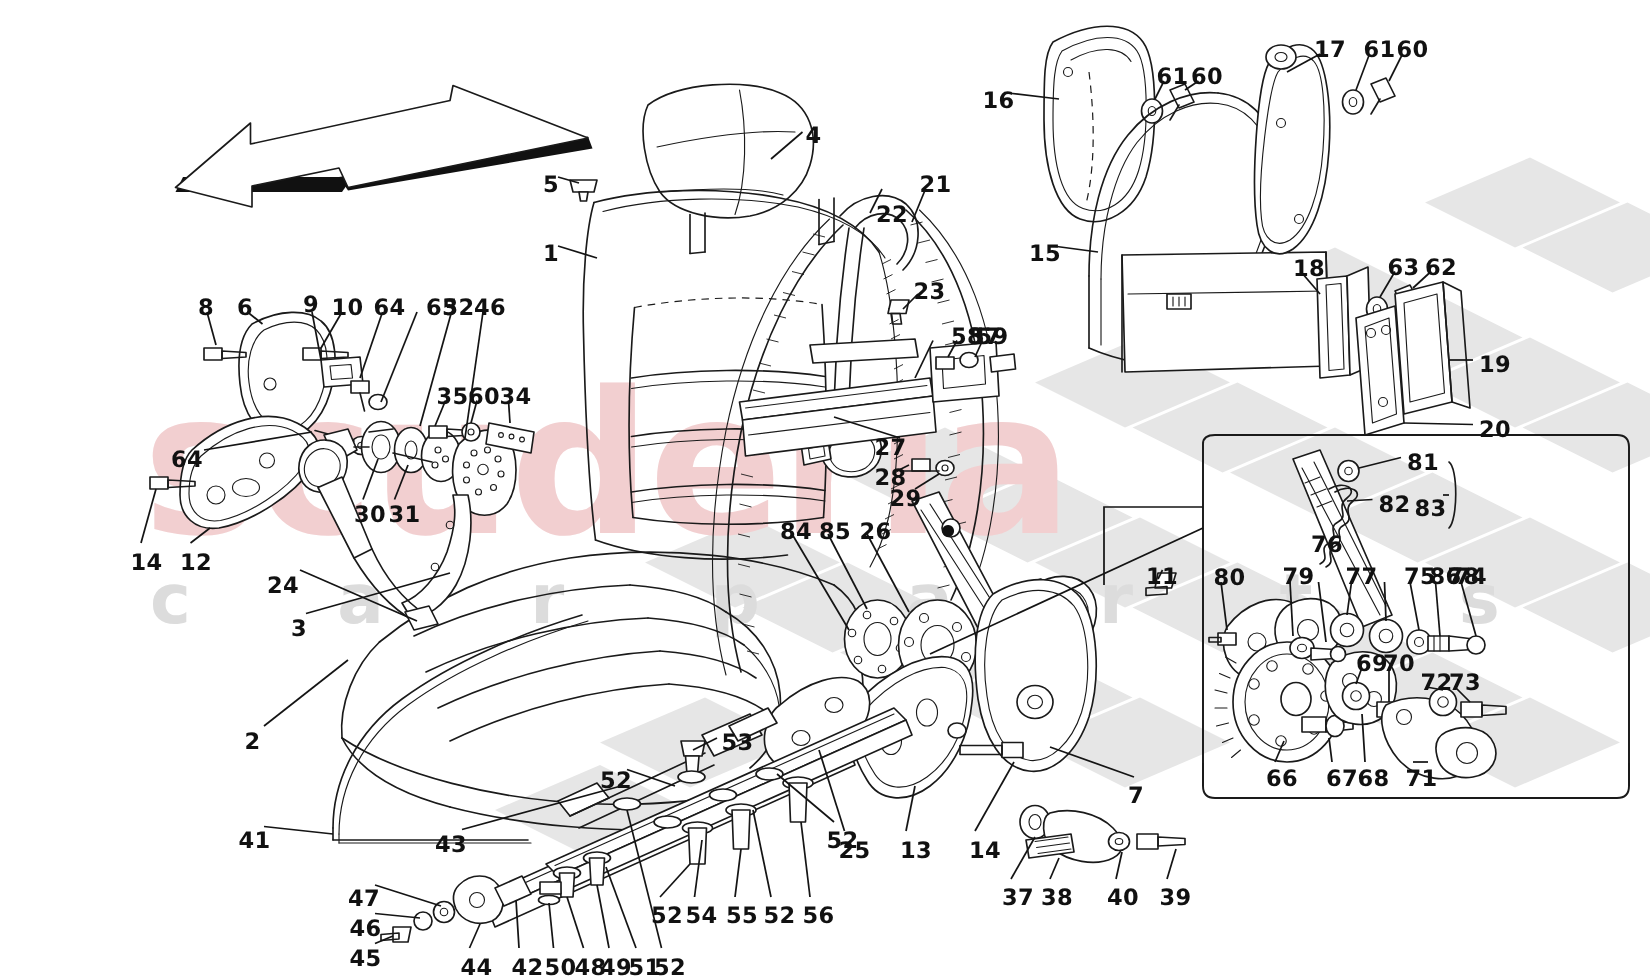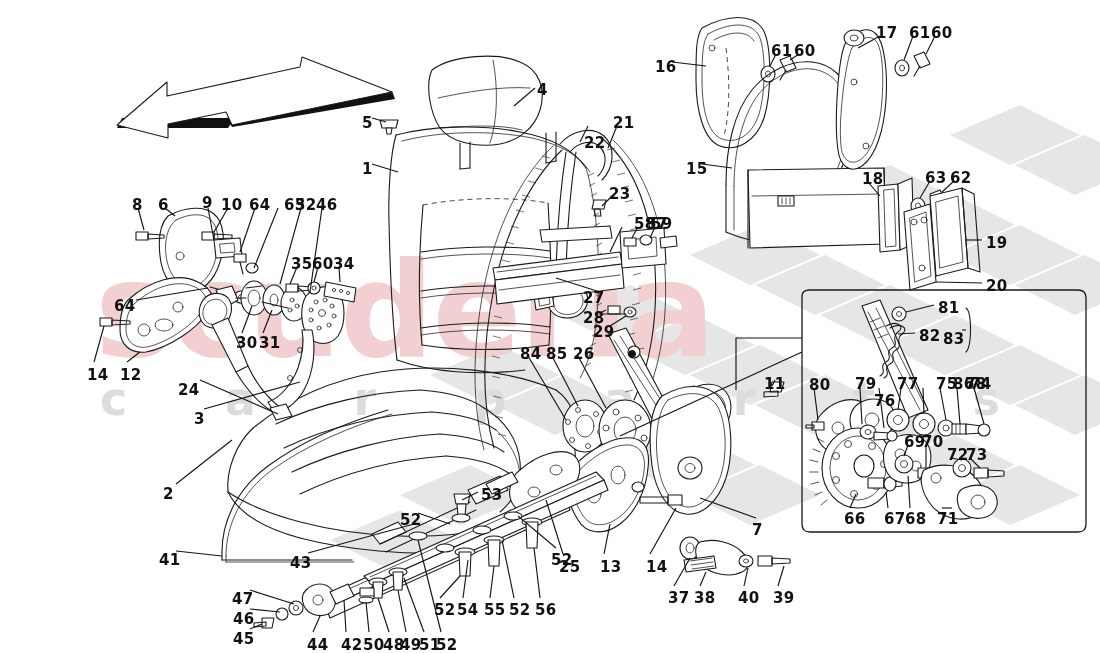--- a/index.html
+++ b/index.html
@@ -938,21 +938,21 @@
       <div class="num" style="left: 862px; top: 172px; text-align: center;">18</div>
       <div class="num" style="left: 925px; top: 171px;">63</div>
       <div class="num" style="left: 950px; top: 171px;">62</div>
       <div class="num" style="left: 986px; top: 236px;">19</div>
       <div class="num" style="left: 986px; top: 279px;">20</div>
       <div class="num" style="left: 938px; top: 301px;">81</div>
       <div class="num" style="left: 919px; top: 329px;">82</div>
       <div class="num" style="left: 943px; top: 332px;">83</div>
       <div class="num" style="left: 809px; top: 378px;">80</div>
       <div class="num" style="left: 855px; top: 377px;">79</div>
-      <div class="num" style="left: 874px; top: 394px;">76</div>
+      <div class="num" style="left: 874px; top: 356px;">76</div>
       <div class="num" style="left: 897px; top: 377px;">77</div>
       <div class="num" style="left: 965px; top: 377px;">78</div>
       <div class="num" style="left: 936px; top: 377px;">75</div>
       <div class="num" style="left: 953px; top: 377px;">86</div>
       <div class="num" style="left: 970px; top: 377px;">74</div>
       <div class="num" style="left: 904px; top: 435px;">69</div>
       <div class="num" style="left: 922px; top: 435px;">70</div>
       <div class="num" style="left: 947px; top: 448px;">72</div>
       <div class="num" style="left: 966px; top: 448px;">73</div>
       <div class="num" style="left: 844px; top: 512px;">66</div>

